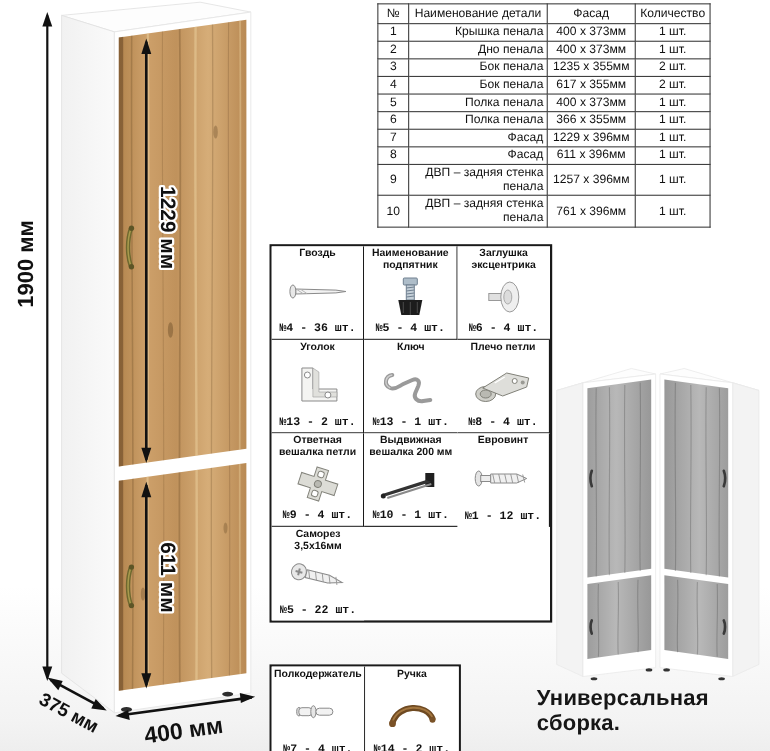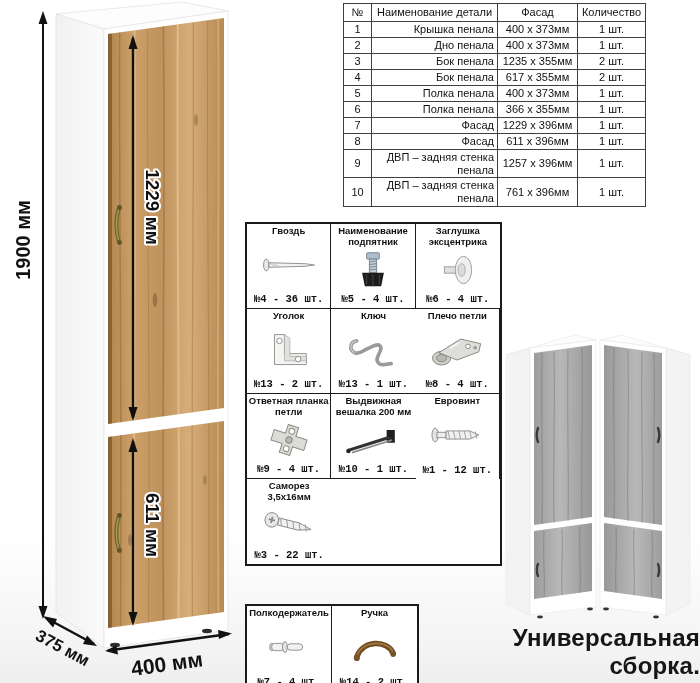--- a/index.html
+++ b/index.html
@@ -32,22 +32,22 @@
     padding:2px 0 3px;box-sizing:border-box;background:#fff;
   }
   .hw-cell.no-r{border-right:none;}
   .hw-cell.no-b{border-bottom:none;}
   .hw-title{font-weight:bold;font-size:9.5px;line-height:1.12;text-align:center;color:#111;}
   .hw-icon{flex:1;display:flex;align-items:center;justify-content:center;}
   .hw-qty{font-weight:bold;font-size:10.5px;color:#111;white-space:nowrap;font-family:Liberation Mono, monospace;}
   
   #variants-svg{position:absolute;left:492px;top:328px;}
   #universal-caption{
-    position:absolute;left:488px;top:624px;width:212px;text-align:right;
-    font-weight:bold;font-size:24px;letter-spacing:0.2px;color:#161616;
+    position:absolute;left:488px;top:624px;width:212px;text-align:left;
+    font-weight:bold;font-size:20px;letter-spacing:0.2px;color:#161616;
   }
   #cabinet-svg{position:absolute;left:0;top:0;}
   .dim-label{font-weight:bold;fill:#111;}
 </style>
 </head>
 <body>
 <div id="stage">
 
 <svg id="cabinet-svg" width="250" height="683" viewBox="0 0 250 683">
   <defs>
@@ -308,21 +308,21 @@
             <ellipse cx="15" cy="31" rx="5.5" ry="4" fill="#b9b9b2" stroke="#808078"></ellipse>
             <path d="M12,25 L36,10 L58,15 L56,24 L32,33 Z" fill="#dededa" stroke="#808078"></path>
             <circle cx="44" cy="18" r="2.5" fill="#fff" stroke="#808078"></circle>
             <circle cx="52" cy="19.5" r="2" fill="#9a9a94"></circle>
             <path d="M24,20 l10,-6" stroke="#fff" stroke-width="1.4"></path>
           </svg>
         </div>
         <div class="hw-qty">№8 - 4 шт.</div>
       </div>
       <div class="hw-cell">
-        <div class="hw-title">Ответная планка петли</div>
+        <div class="hw-title">Ответная вешалка петли</div>
         <div class="hw-icon">
           <svg width="62" height="40" viewBox="0 0 64 44">
             <g transform="rotate(18 32 22)">
               <path d="M26,6 h12 v10 h13 v12 h-13 v10 h-12 v-10 h-13 v-12 h13 z" fill="#dcdcd6" stroke="#82827a"></path>
               <rect x="29" y="9" width="6" height="6" rx="2" fill="#fff" stroke="#82827a"></rect>
               <rect x="29" y="29" width="6" height="6" rx="2" fill="#fff" stroke="#82827a"></rect>
               <circle cx="32" cy="22" r="3.5" fill="#b9b9b2" stroke="#82827a"></circle>
             </g>
           </svg>
         </div>
@@ -357,21 +357,21 @@
         <div class="hw-icon">
           <svg width="62" height="40" viewBox="0 0 64 44">
             <g transform="rotate(14 32 22)">
               <ellipse cx="12" cy="20" rx="7.5" ry="8" fill="#e8e8e8" stroke="#8a8a8a"></ellipse>
               <path d="M8.5,20 h7 M12,16.5 v7" stroke="#8a8a8a" stroke-width="2" fill="none"></path>
               <path d="M19.5,16 h23 l14,4 -14,4 h-23 z" fill="#f0f0f0" stroke="#8a8a8a"></path>
               <path d="M21,16 l3,8 m4,-8 l3,8 m4,-8 l3,8 m4,-8 l3,8 m4,-8 l3,7.5" stroke="#9a9a9a" fill="none"></path>
             </g>
           </svg>
         </div>
-        <div class="hw-qty">№3 - 22 шт.</div>
+        <div class="hw-qty">№5 - 22 шт.</div>
       </div>
     </div>
 <div id="hw-grid-b" class="hw-grid">
       <div class="hw-cell no-b">
         <div class="hw-title">Полкодержатель</div>
         <div class="hw-icon">
           <svg width="62" height="40" viewBox="0 0 64 44">
             <ellipse cx="13" cy="22" rx="2.2" ry="4.2" fill="#ddd" stroke="#8a8a8a"></ellipse>
             <rect x="13" y="18" width="13" height="8" rx="3" fill="#f2f2f2" stroke="#8a8a8a"></rect>
             <ellipse cx="27.5" cy="22" rx="2.6" ry="6" fill="#e6e6e6" stroke="#8a8a8a"></ellipse>

